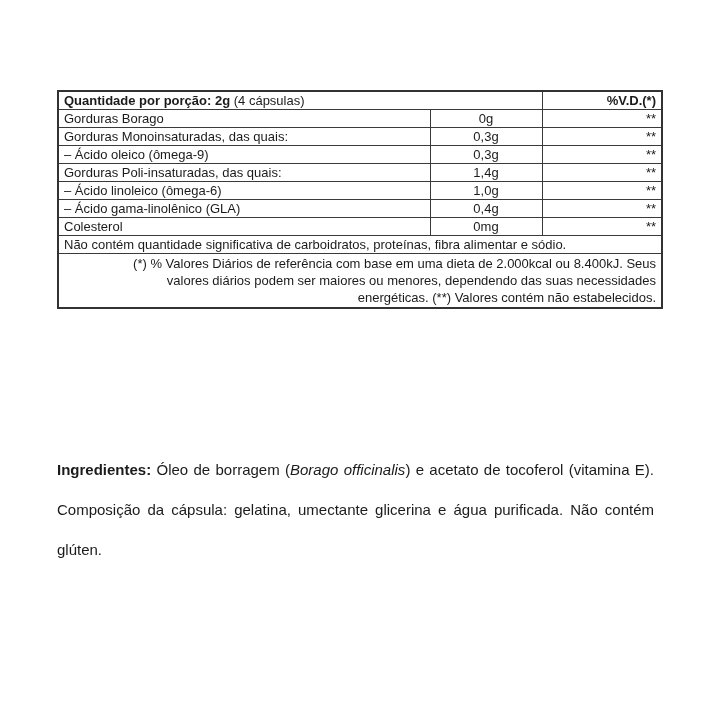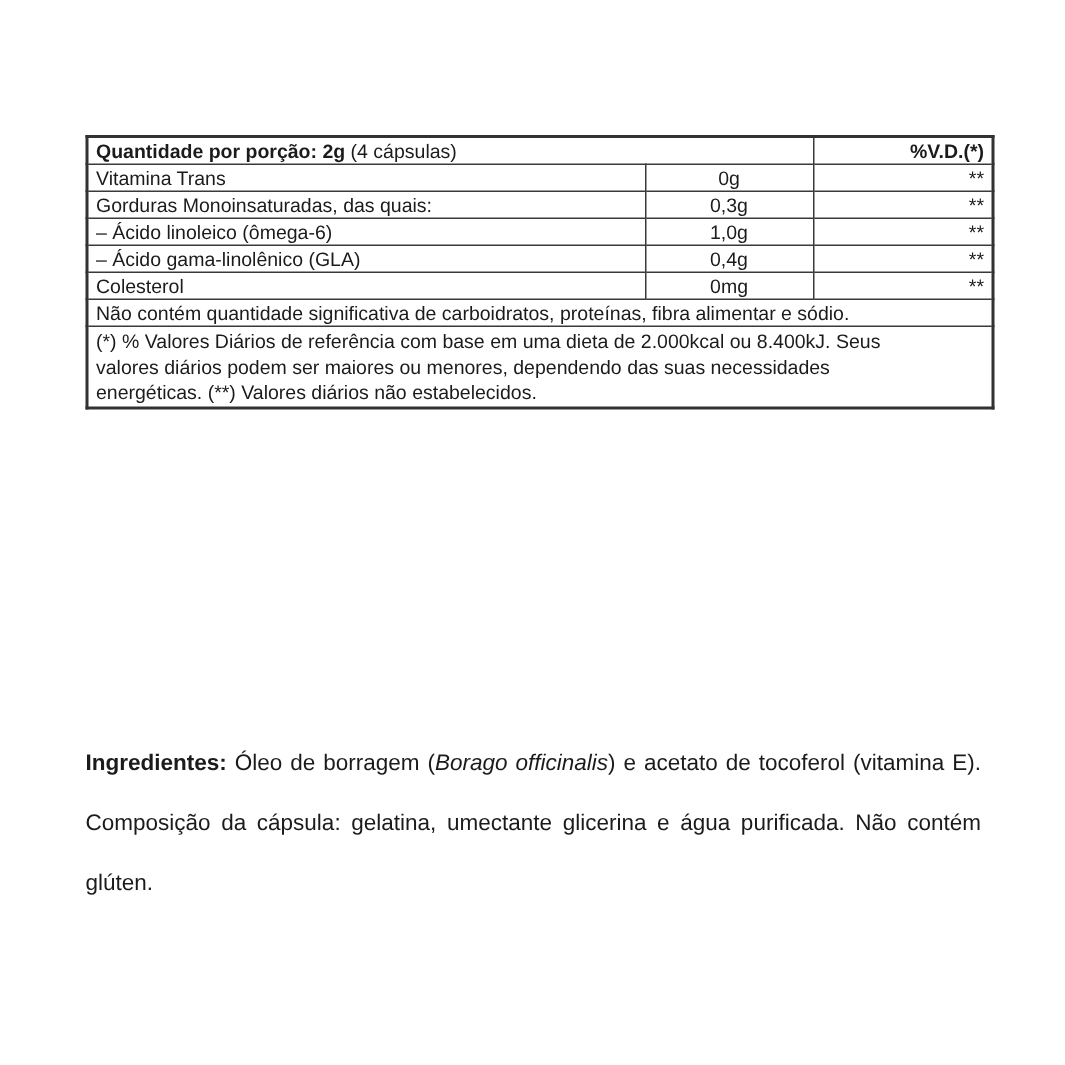--- a/index.html
+++ b/index.html
@@ -41,29 +41,29 @@
   }
   td.name { text-align: left; }
   td.amount { text-align: center; }
   td.vd { text-align: right; }
   .b { font-weight: bold; }
   td.span-note {
     text-align: left;
     white-space: normal;
   }
   td.span-foot {
-    text-align: left;
+    text-align: right;
     white-space: normal;
     padding: 2px 8px;
   }
   td.span-foot .ln { line-height: 17px; }
   .ingredients {
     position: absolute;
     left: 57px;
-    top: 474px;
+    top: 435px;
     width: 597px;
     font-size: 15px;
     line-height: 40px;
     text-align: justify;
     color: #1b1b1b;
   }
   .ingredients .it { font-style: italic; }
 </style>
 </head>
 <body>
@@ -76,27 +76,37 @@
       <col style="width: 112px">
       <col style="width: 120px">
     </colgroup>
     <tbody>
       <tr>
         <td colspan="2" class="name"><span class="b">Quantidade por porção: 2g</span><span> (4 cápsulas)</span></td>
         <td class="vd b">%V.D.(*)</td>
       </tr>
 
       <tr>
-        <td class="name">Vitamina Trans</td>
+        <td class="name">Gorduras Borago</td>
         <td class="amount">0g</td>
         <td class="vd">**</td>
       </tr>
       <tr>
         <td class="name">Gorduras Monoinsaturadas, das quais:</td>
         <td class="amount">0,3g</td>
+        <td class="vd">**</td>
+      </tr>
+      <tr>
+        <td class="name">– Ácido oleico (ômega-9)</td>
+        <td class="amount">0,3g</td>
+        <td class="vd">**</td>
+      </tr>
+      <tr>
+        <td class="name">Gorduras Poli-insaturadas, das quais:</td>
+        <td class="amount">1,4g</td>
         <td class="vd">**</td>
       </tr>
       <tr>
         <td class="name">– Ácido linoleico (ômega-6)</td>
         <td class="amount">1,0g</td>
         <td class="vd">**</td>
       </tr>
       <tr>
         <td class="name">– Ácido gama-linolênico (GLA)</td>
         <td class="amount">0,4g</td>
@@ -109,21 +119,21 @@
       </tr>
 
       <tr>
         <td colspan="3" class="span-note">Não contém quantidade significativa de carboidratos, proteínas, fibra alimentar e sódio.</td>
       </tr>
 
       <tr>
         <td colspan="3" class="span-foot">
           <div class="ln">(*) % Valores Diários de referência com base em uma dieta de 2.000kcal ou 8.400kJ. Seus</div>
           <div class="ln">valores diários podem ser maiores ou menores, dependendo das suas necessidades</div>
-          <div class="ln">energéticas. (**) Valores diários não estabelecidos.</div>
+          <div class="ln">energéticas. (**) Valores contém não estabelecidos.</div>
         </td>
       </tr>
     </tbody>
   </table>
 
   <p class="ingredients"><span class="b">Ingredientes:</span><span> Óleo de borragem (</span><span class="it">Borago officinalis</span><span>) e acetato de tocoferol (vitamina E). Composição da cápsula: gelatina, umectante glicerina e água purificada. Não contém glúten.</span></p>
 
 </div>
 
 </body></html>

